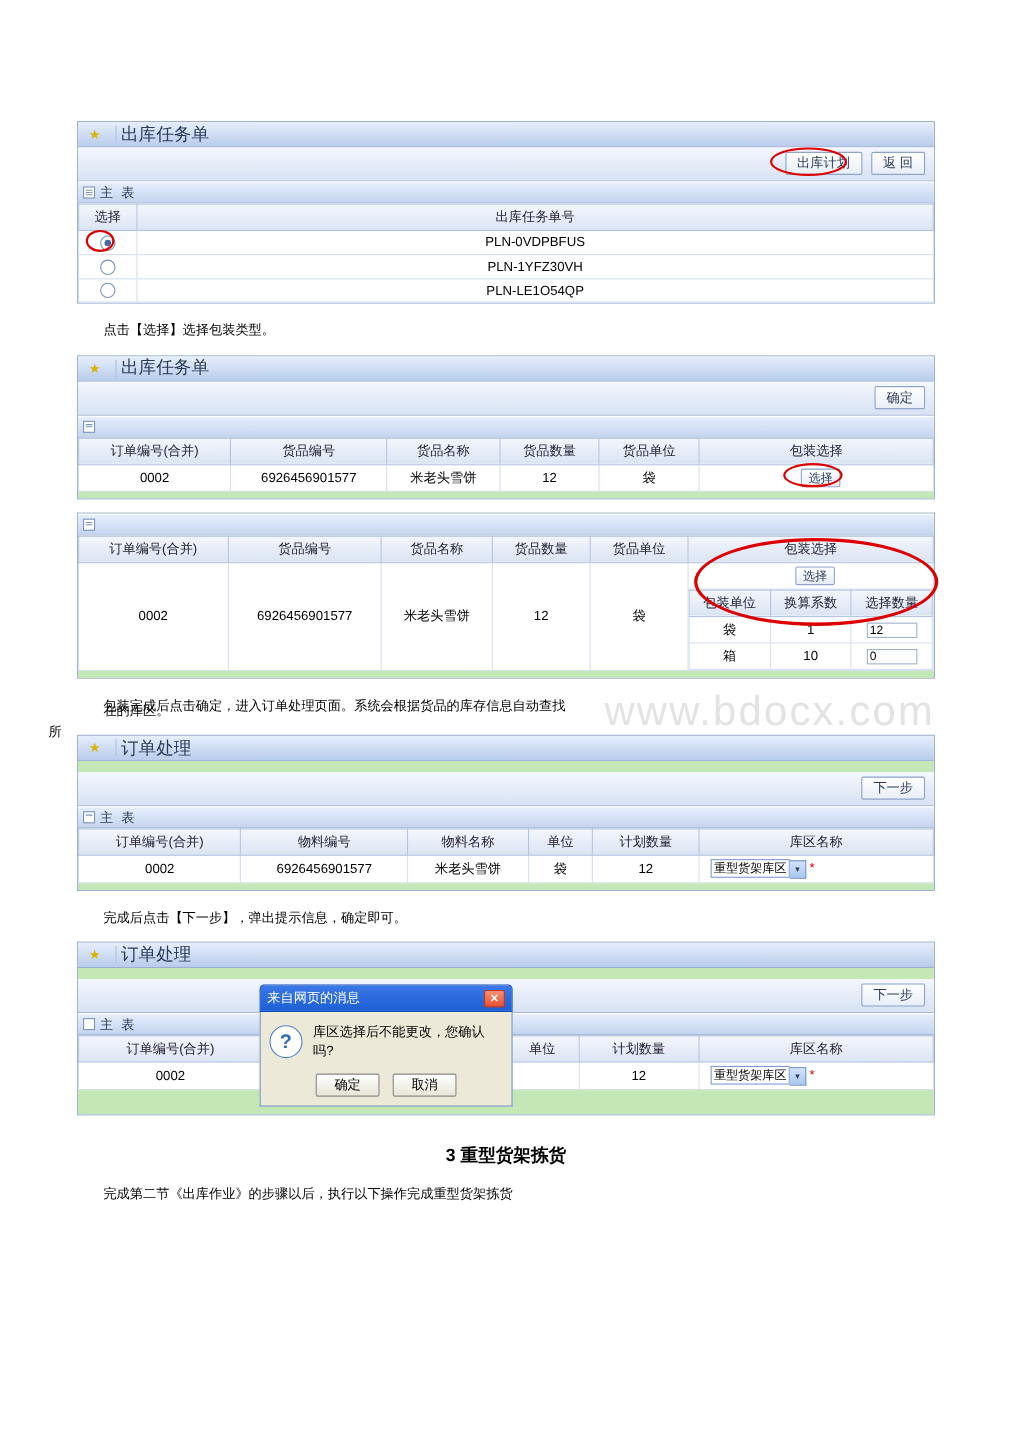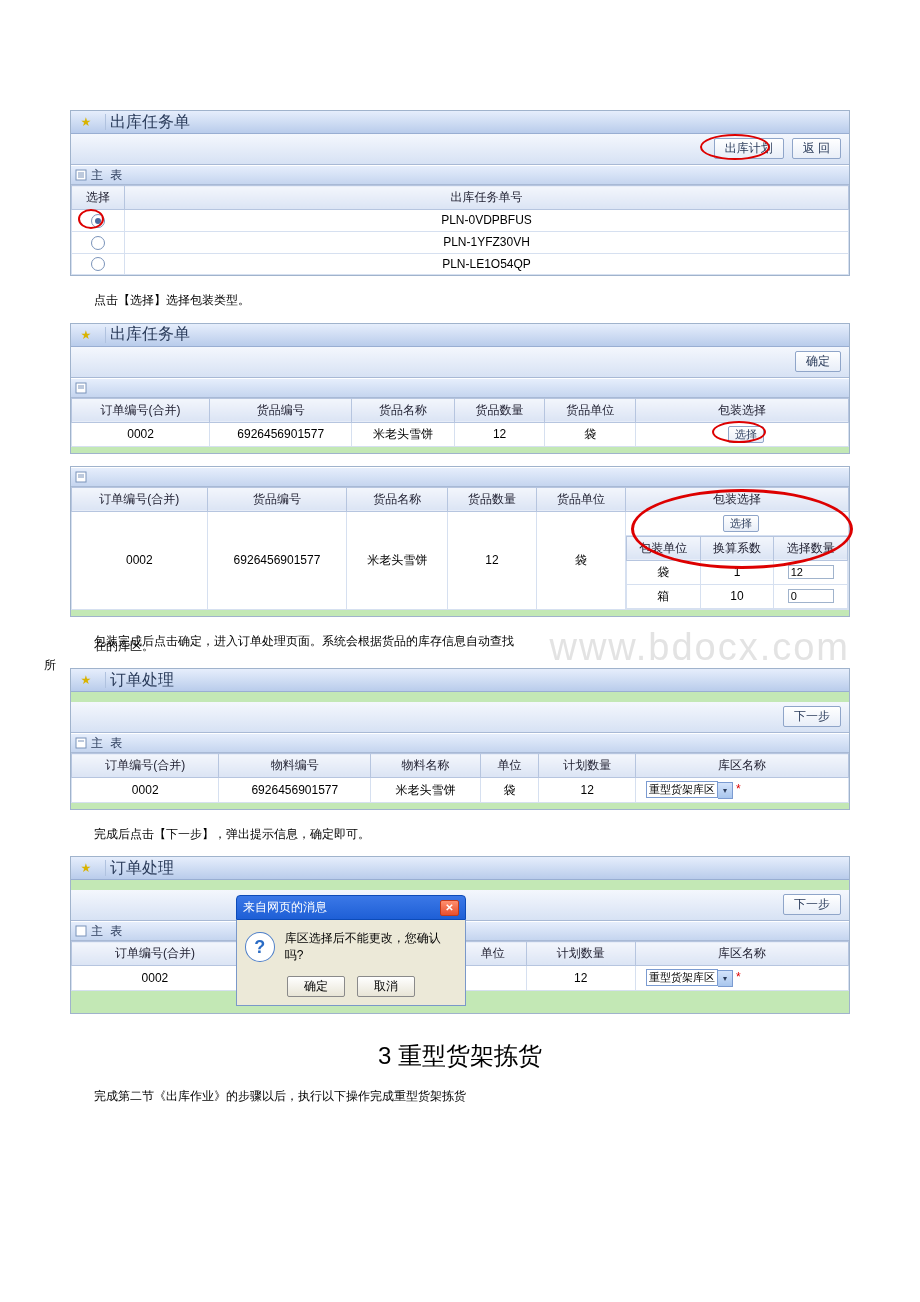--- a/index.html
+++ b/index.html
@@ -1,20 +1,20 @@
 <!DOCTYPE html>
 <html><head>
 <meta charset="utf-8">
 <style>
 body{margin:0;background:#fff;font-family:"SimSun","Microsoft YaHei",Arial,sans-serif;font-size:12px;color:#000}
 .page{width:780px;margin:0 auto;padding:110px 0 100px}
 .txt{font-size:12px;margin:14px 0 12px 0;text-indent:2em;line-height:1.7}
 .txt-small-indent{text-indent:-0.5em;margin-left:-20px}
 .watermark{text-align:right;font-size:38px;color:#e3e3e3;margin:-10px 0 5px;letter-spacing:2px;font-family:Arial}
-.section-title{text-align:center;font-size:24px;font-weight:normal;margin:26px 0 14px}
+.section-title{text-align:center;font-size:16px;font-weight:bold;margin:26px 0 14px}
 .panel{border:1px solid #a0b3cc;background:#eef3fa}
 .titlebar{display:flex;align-items:center;background:linear-gradient(#e6eefc,#b9cceb);border-bottom:1px solid #99aed2;height:22px}
 .star{width:18px;height:18px;margin:0 6px;display:flex;align-items:center;justify-content:center;color:#d9b300}
 .titlebar-label{font-size:16px;color:#2a3b5a;padding-right:10px}
 .sep{width:1px;height:16px;background:#b0c2df;margin:0 4px}
 .toolbar{display:flex;justify-content:flex-end;align-items:flex-start;background:linear-gradient(#f4f7fd,#d7e2f4);border-bottom:1px solid #a8b9d5;padding:4px 8px;height:22px}
 .btn{display:inline-block;background:linear-gradient(#fff,#e8eef8);border:1px solid #8fa5c9;border-radius:2px;padding:1px 10px;font-size:12px;color:#2a3b5a;margin-left:8px;cursor:pointer}
 .btn-sm{padding:0 6px;font-size:11px}
 .greenbar{background:#c3e8b5;height:6px}
 .subhdr{display:flex;align-items:center;background:linear-gradient(#e6eefc,#c5d5ef);border-top:1px solid #fff;border-bottom:1px solid #a8b9d5;height:18px;padding-left:4px}

